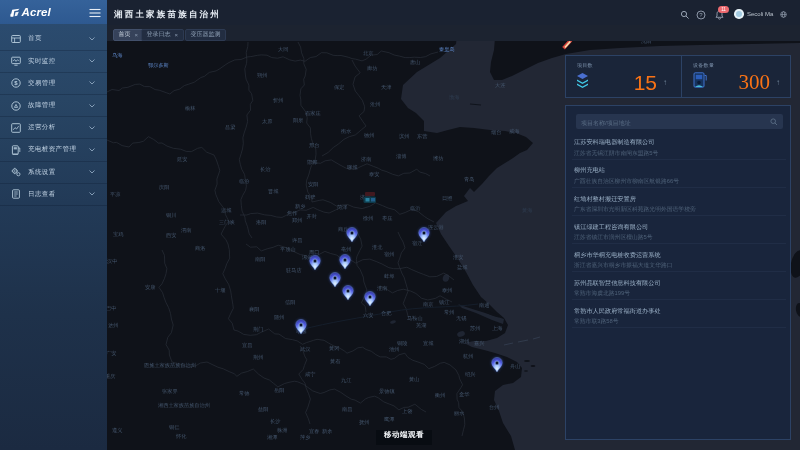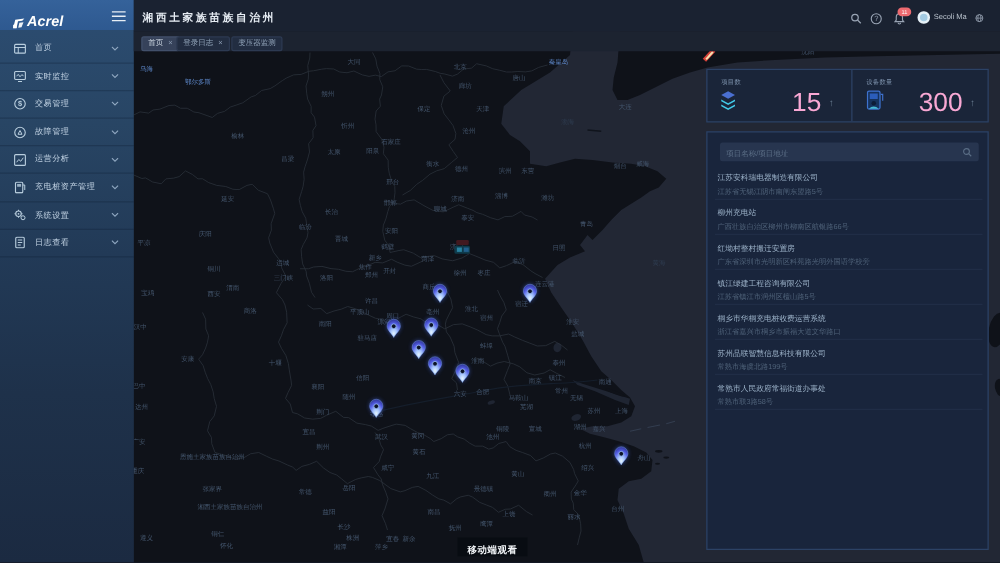--- a/index.html
+++ b/index.html
@@ -4,21 +4,21 @@
 <style>
   * { margin:0; padding:0; box-sizing:border-box; }
   html,body { width:800px; height:450px; overflow:hidden; background:#161d2a;
     font-family:"Liberation Sans",sans-serif; position:relative; }
   .abs { position:absolute; }
 
   
   #sidebar { left:0; top:0; width:107px; height:450px;
     background:linear-gradient(180deg,#2c4d72 0%,#284564 22%,#223a57 45%,#1e314a 70%,#1b2a41 100%); }
   #logo { left:0; top:0; width:107px; height:24px; background:linear-gradient(180deg,#35629a,#2e5990);
-    display:flex; align-items:flex-end; color:#fff; }
+    display:flex; align-items:center; color:#fff; }
   #logo .brand { font-style:italic; font-weight:bold; font-size:11.5px; letter-spacing:0.1px; }
   #burger { left:89px; top:8px; }
   .mitem { left:0; width:107px; height:22.2px; display:flex; align-items:center;
     border-bottom:1px solid rgba(12,26,46,.28); }
   .mitem .ic { width:10px; height:10px; margin-left:11px; }
   .mitem .tx { color:#c2d3e4; font-size:6.5px; margin-left:7px; letter-spacing:0.4px; flex:1; white-space:nowrap; }
   .mitem .ar { margin-right:12px; }
 
   
   #header { left:107px; top:0; width:693px; height:25px; background:#1a2231; }
@@ -30,36 +30,36 @@
     font-size:6px; color:#93a5ba; background:#222d41; border:1px solid #2d3a52; padding:0 4.5px;
     white-space:nowrap; }
   .tab.active { background:#36425a; color:#d6dfe9; border-color:#42506b; }
   .tab .x { margin-left:4px; font-size:6px; color:#8a9ab0; }
 
   
   #stats { left:565px; top:55px; width:226px; height:43px; background:rgba(24,36,59,.82);
     border:1px solid #2c4265; display:flex; }
   .scell { position:relative; height:100%; }
   .scell .lab { position:absolute; left:11px; top:5.5px; font-size:5px; color:#7e93ad; letter-spacing:0.3px; }
-  .scell .num { position:absolute; top:15.5px; font-size:21px; line-height:21px; color:#f9a8d4; }
+  .scell .num { position:absolute; top:15.5px; font-size:21px; line-height:21px; color:#f97316; }
   .scell .up { position:absolute; top:22px; font-size:8px; color:#6d8095; }
 
   
   #lpanel { left:565px; top:105px; width:226px; height:335px; background:rgba(25,37,61,.92);
     border:1px solid #2c4265; }
   #search { position:absolute; left:10px; top:8px; width:207px; height:15px; background:#27354f;
     border-radius:2px; }
   #search .ph { position:absolute; left:5px; top:4.5px; font-size:6px; color:#5a6d85; }
   .litem { position:absolute; left:6px; width:214px; height:28.1px; border-bottom:1px solid rgba(160,190,230,.06); }
   .litem .t1 { position:absolute; left:2px; top:6.5px; font-size:6.2px; color:#9cb2c8; }
   .litem .t2 { position:absolute; left:2px; top:17px; font-size:5.8px; color:#4f6279; }
 
   
-  #tip { left:366px; top:430px; width:56px; height:14.5px; background:rgba(8,11,17,.88);
-    display:flex; align-items:flex-end; justify-content:center; }
+  #tip { left:376px; top:430px; width:56px; height:14.5px; background:rgba(8,11,17,.88);
+    display:flex; align-items:flex-start; justify-content:center; }
   #tip span { color:#f2f5f8; font-size:7.5px; font-weight:bold; letter-spacing:0.5px; }
 </style>
 </head>
 <body>
 
 <svg class="abs" id="map" style="left:107px;top:25px" width="693" height="425" viewBox="107 25 693 425">
   <defs>
     <radialGradient id="pg" cx="50%" cy="78%" r="90%">
       <stop offset="0%" stop-color="#e2f3ff"></stop>
       <stop offset="28%" stop-color="#a4c3fc"></stop>
@@ -495,21 +495,21 @@
   </div>
   <div class="scell" style="width:108px;">
     <div class="lab">设备数量</div>
     <svg style="position:absolute;left:11px;top:16px" width="14" height="16" viewBox="0 0 14 16">
       <rect x="1" y="0.8" width="10" height="14.4" rx="1.2" fill="#16325c" stroke="#3e72cf" stroke-width="1"></rect>
       <rect x="2.8" y="2.8" width="6.4" height="4.4" fill="#2e62c4" opacity="0.9"></rect>
       <circle cx="6" cy="10.5" r="1.8" fill="#0c1c36"></circle>
       <path d="M2,15 Q6,11.5 10,15 Z" fill="#4ed2e8" opacity="0.85"></path>
       <path d="M11.6,3.5 L13.2,3.5 L13.2,8.5" fill="none" stroke="#3e72cf" stroke-width="1"></path>
     </svg>
-    <div class="num" style="right:20px;">300</div>
+    <div class="num" style="right:20px;font-family:Liberation Serif, serif;">300</div>
     <div class="up" style="right:10px;">↑</div>
   </div>
 </div>
 
 <div class="abs" id="lpanel">
   <div id="search">
     <div class="ph">项目名称/项目地址</div>
     <svg style="position:absolute;right:5px;top:3.5px" width="8" height="8" viewBox="0 0 8 8">
       <circle cx="3.2" cy="3.2" r="2.3" fill="none" stroke="#5a6d85" stroke-width="0.9"></circle>
       <line x1="4.9" y1="4.9" x2="7" y2="7" stroke="#5a6d85" stroke-width="0.9"></line>

